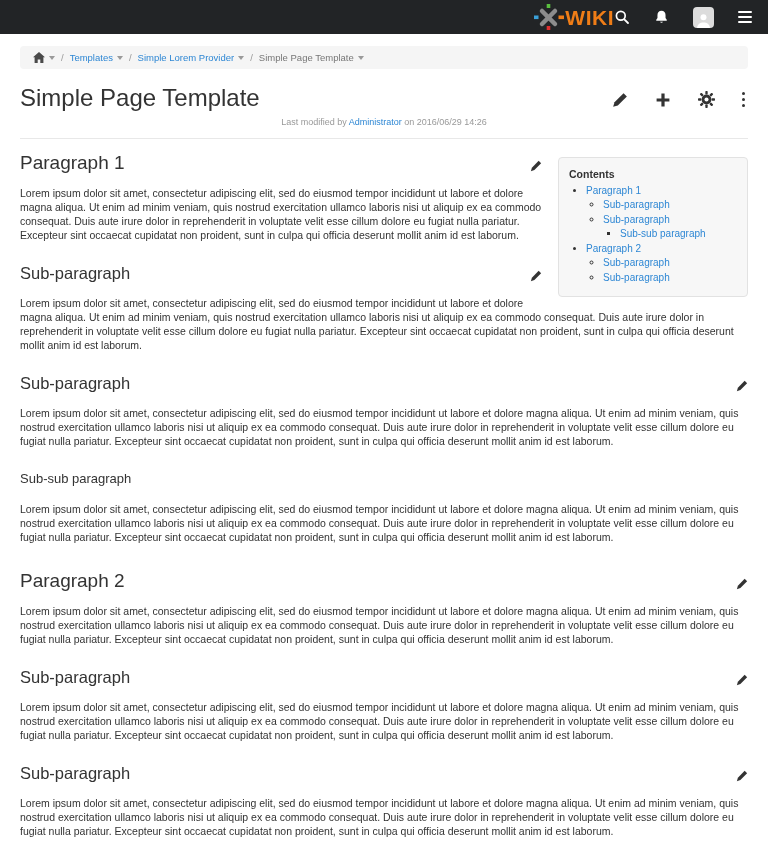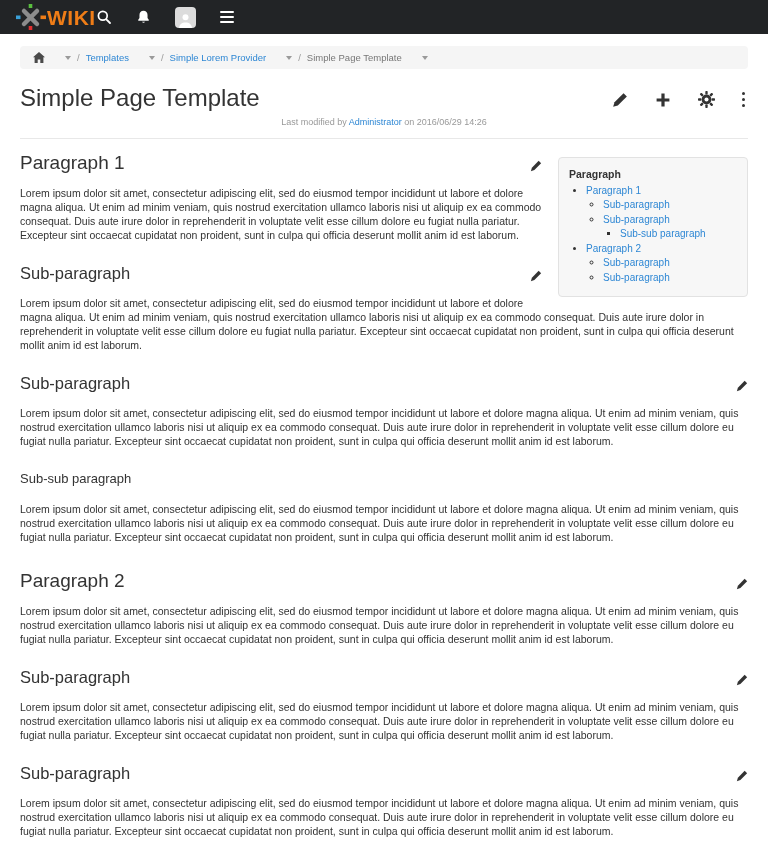--- a/index.html
+++ b/index.html
@@ -16,21 +16,21 @@
     background:#fff;
     color:var(--text);
     font-family:"Liberation Sans", sans-serif;
   }
   a{text-decoration:none;}
 
   
   .navbar{
     height:34px;
     background:var(--navbar-bg);
-    display:flex;align-items:center;justify-content:flex-start;
+    display:flex;align-items:center;justify-content:flex-end;
     padding:0 16px;
   }
   .logo{display:flex;align-items:center;}
   .logo-text{
     color:var(--orange);
     font-size:21px;font-weight:bold;letter-spacing:.5px;
     margin-left:1px;line-height:1;
   }
   .nav-right{display:flex;align-items:center;gap:24px;}
   .nav-icon{display:flex;align-items:center;justify-content:center;cursor:pointer;}
@@ -45,21 +45,21 @@
   .breadcrumb{
     margin:12px 20px 0;
     background:#f5f5f5;
     border-radius:4px;
     padding:5px 13px;
     font-size:9.5px;color:var(--muted);
     display:flex;align-items:center;gap:6px;
     height:23px;
   }
   .breadcrumb a{color:var(--link);}
-  .crumb{display:inline-flex;align-items:center;gap:20px;}
+  .crumb{display:inline-flex;align-items:center;gap:4px;}
   .caret{
     display:inline-block;width:0;height:0;
     border-left:3.5px solid transparent;border-right:3.5px solid transparent;
     border-top:4px solid #9a9a9a;
   }
   .sep{color:#999;}
 
   
   .title-row{display:flex;justify-content:space-between;align-items:flex-start;margin:15px 20px 0;}
   .page-title{font-size:24px;font-weight:400;margin:0;color:#333;}
@@ -217,21 +217,21 @@
 <div class="meta">
   <span>Last modified by</span>
   <a href="#">Administrator</a>
   <span>on 2016/06/29 14:26</span>
 </div>
 <hr class="rule">
 
 <main class="content">
 
   <aside class="toc">
-    <div class="toc-title">Paragraph</div>
+    <div class="toc-title">Contents</div>
     <ul class="l1">
       <li>
         <a href="#">Paragraph 1</a>
         <ul class="l2">
           <li>
             <a href="#">Sub-paragraph</a>
           </li>
           <li>
             <a href="#">Sub-paragraph</a>
             <ul class="l3">

